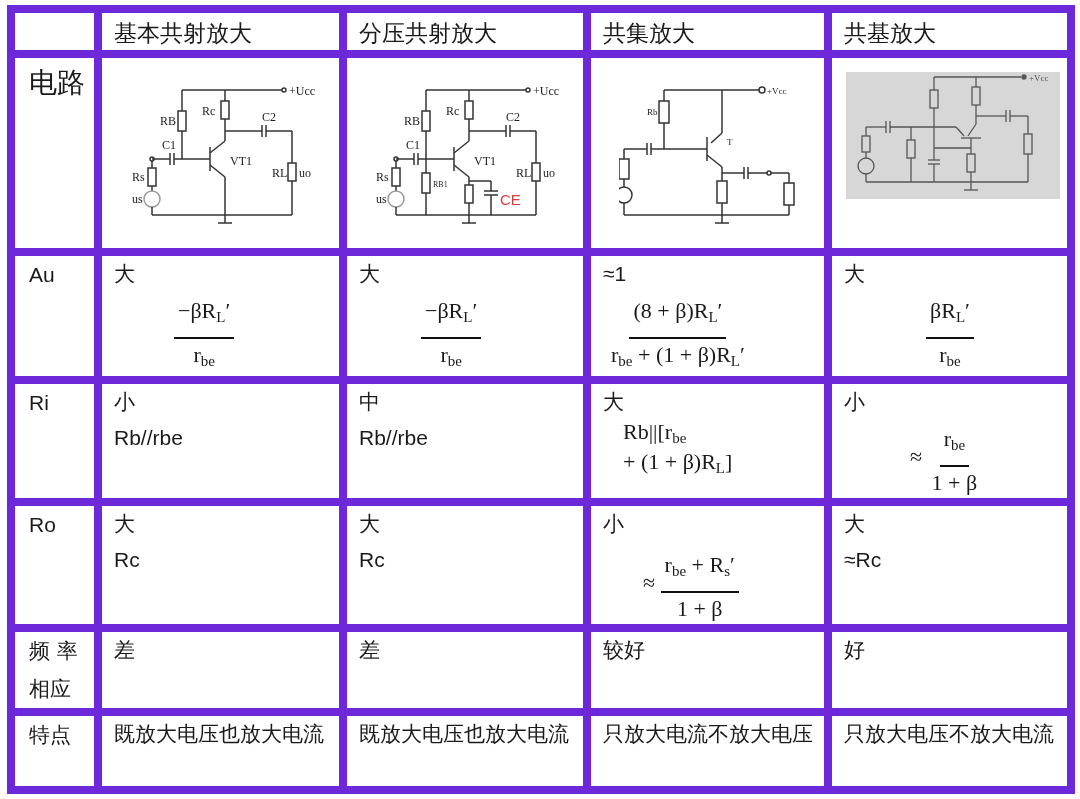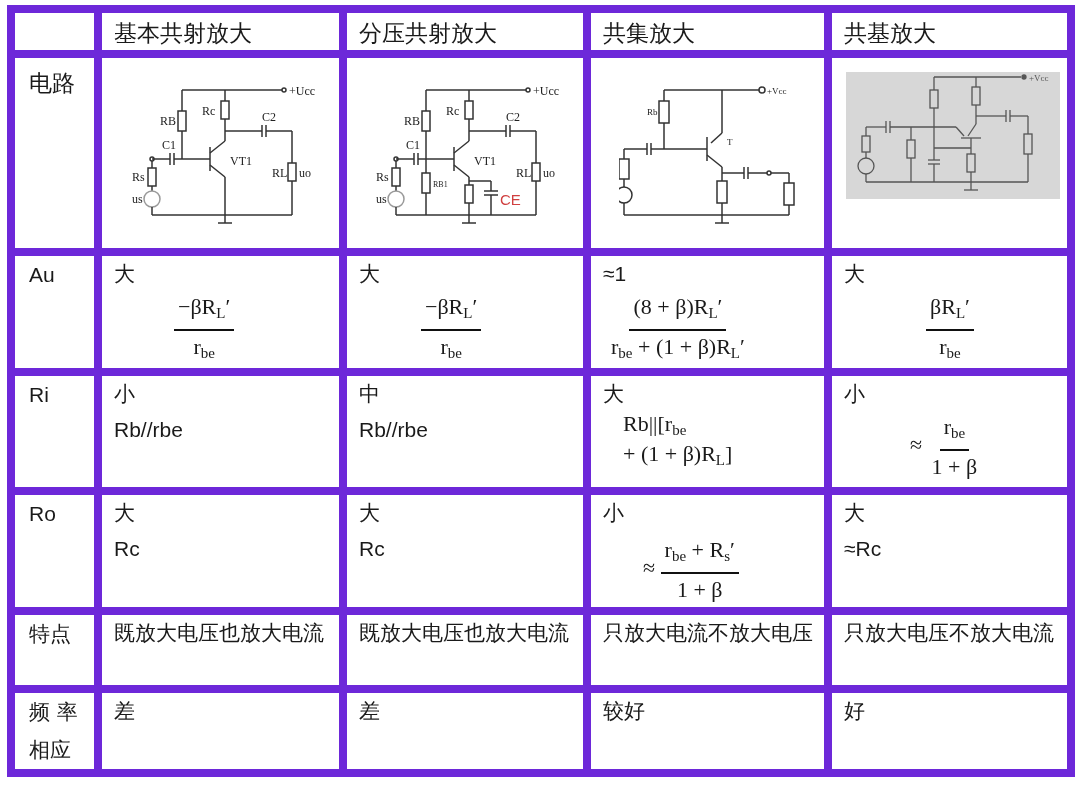--- a/index.html
+++ b/index.html
@@ -11,21 +11,21 @@
   .col0 { width: 87px; } .col1 { width: 245px; } .col2 { width: 244px; }
   .col3 { width: 241px; } .col4 { width: 243px; }
   .rh { font-family: "Liberation Sans", "DejaVu Sans", sans-serif; font-size: 21px;
         padding: 6px 0 0 14px !important; line-height: 38px; }
   .cn { font-family: "DejaVu Serif", "Liberation Serif", serif; }
   .hdr { font-size: 23px; padding: 4px 0 0 12px !important; height: 33px; line-height: 33px; }
   .txt { font-size: 21px; padding: 3px 0 0 12px !important; line-height: 36px; }
   .lat { font-family: "Liberation Sans", "DejaVu Sans", sans-serif; }
   .math { font-family: "Liberation Serif", "DejaVu Serif", serif; font-size: 22px; }
   .frac { display: inline-flex; flex-direction: column; align-items: center; vertical-align: middle; }
-  .frac .num { padding: 0 4px 1px; border-bottom: 2px solid #111; line-height: 30px; }
+  .frac .num { padding: 0 4px 1px; border-bottom: 2px solid #111; line-height: 38px; }
   .frac .den { padding: 1px 4px 0; line-height: 30px; }
   sub { font-size: 15px; vertical-align: -4px; }
   .circ { display: flex; align-items: center; justify-content: center; height: 190px; margin-left: 22px; }
   .circ svg { display: block; }
   .lbl { font-family: "Liberation Serif", serif; font-size: 12px; fill: #222; }
 </style>
 </head>
 <body>
 
 <table class="cmp">
@@ -40,21 +40,21 @@
   <tbody>
       <tr style="height:39px">
     <td></td>
     <td class="hdr cn">基本共射放大</td>
     <td class="hdr cn">分压共射放大</td>
     <td class="hdr cn">共集放大</td>
     <td class="hdr cn">共基放大</td>
   </tr>
 
   <tr style="height:198px">
-    <td class="rh cn" style="font-size:23px">电路</td>
+    <td class="rh cn" style="font-size:28px">电路</td>
     <td>
       <div class="circ">
         <svg width="200" height="160" viewBox="0 0 200 160" stroke="#333" stroke-width="1.5" fill="none">
           <line x1="50" y1="17" x2="150" y2="17"></line>
               <circle cx="152" cy="17" r="2"></circle>
           <text class="lbl" x="157" y="22" stroke="none">+Ucc</text>
           <line x1="50" y1="17" x2="50" y2="38"></line>
               <rect x="46" y="38" width="8" height="20"></rect>
               <line x1="50" y1="58" x2="50" y2="86"></line>
           <text class="lbl" x="28" y="52" stroke="none">RB</text>
@@ -339,29 +339,29 @@
               <span class="den">1 + β</span>
             </span>
       </div>
     </td>
     <td class="txt" style="padding-top:0 !important">
       <div class="cn">大</div>
       <div class="lat">≈Rc</div>
     </td>
   </tr>
 
+  <tr style="height:80px">
+    <td class="rh cn" style="padding-top:0 !important;padding-right:10px !important">频 率 相应</td>
+    <td class="txt cn" style="padding-top:0 !important">差</td>
+    <td class="txt cn" style="padding-top:0 !important">差</td>
+    <td class="txt cn" style="padding-top:0 !important">较好</td>
+    <td class="txt cn" style="padding-top:0 !important">好</td>
+  </tr>
+
   <tr style="height:78px">
     <td class="rh cn" style="padding-top:0 !important">特点</td>
     <td class="txt cn" style="padding-top:0 !important;padding-right:8px !important">既放大电压也放大电流</td>
     <td class="txt cn" style="padding-top:0 !important;padding-right:8px !important">既放大电压也放大电流</td>
     <td class="txt cn" style="padding-top:0 !important;padding-right:8px !important">只放大电流不放大电压</td>
     <td class="txt cn" style="padding-top:0 !important;padding-right:8px !important">只放大电压不放大电流</td>
   </tr>
-
-  <tr style="height:80px">
-    <td class="rh cn" style="padding-top:0 !important;padding-right:10px !important">频 率 相应</td>
-    <td class="txt cn" style="padding-top:0 !important">差</td>
-    <td class="txt cn" style="padding-top:0 !important">差</td>
-    <td class="txt cn" style="padding-top:0 !important">较好</td>
-    <td class="txt cn" style="padding-top:0 !important">好</td>
-  </tr>
 </tbody>
   </table>
 
 </body></html>

